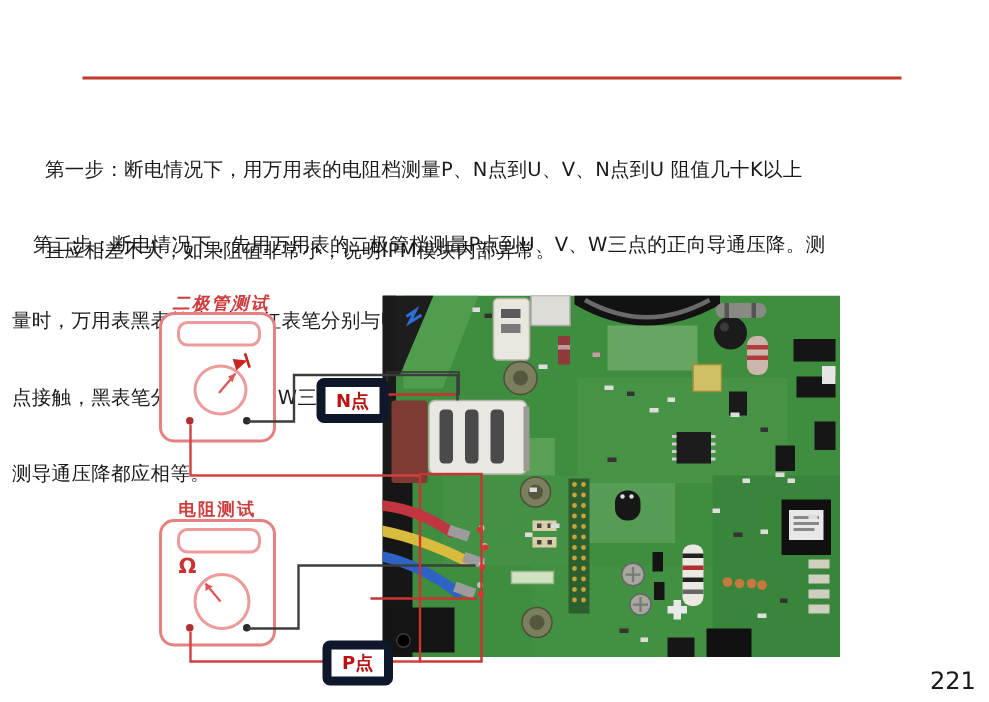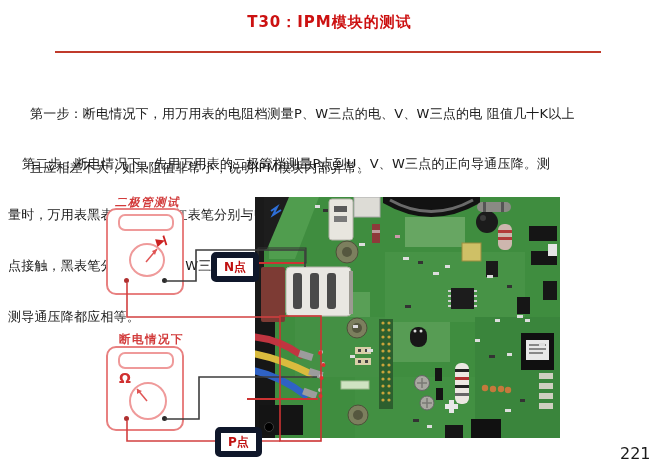--- a/index.html
+++ b/index.html
@@ -42,43 +42,42 @@
   .pbox{left:215px;top:387px;margin-top:40px;}
 
   .photo{position:absolute;left:255px;top:197px;width:305px;height:241px;z-index:1;}
   .overlay{position:absolute;left:0;top:0;width:659px;height:468px;z-index:5;pointer-events:none;}
 </style>
 </head>
 <body>
 
 <div class="page">
 
-  <div class="title">T30：IPM模块的测试</div>
   <div class="rule"></div>
 
   <div class="para p1">
-    <div>第一步：断电情况下，用万用表的电阻档测量P、W三点的电、V、W三点的电 阻值几十K以上</div>
+    <div>第一步：断电情况下，用万用表的电阻档测量P、N点到U、V、N点到U 阻值几十K以上</div>
     <div class="cont">且应相差不大，如果阻值非常小，说明IPM模块内部异常。</div>
   </div>
 
   <div class="para p2">
     <div class="first">第二步：断电情况下，先用万用表的二极管档测量P点到U、V、W三点的正向导通压降。测</div>
     <div>量时，万用表黑表笔接P点，红表笔分别与U、V、W三相分别接触；再用万用表红表笔与N</div>
     <div>点接触，黑表笔分别与U、V、W三相分别接触。测量其压降，正常值0.3～0.7V，且各次所</div>
     <div>测导通压降都应相等。</div>
   </div>
 
   <div class="meter-label lbl-diode">二极管测试</div>
   <div class="meter-body mb1"></div>
   <div class="meter-display md1"></div>
   <div class="meter-dial dial1"></div>
   <div class="probe-dot dot-red pd1l"></div>
   <div class="probe-dot dot-black pd1r"></div>
 
-  <div class="meter-label lbl-res">断电情况下</div>
+  <div class="meter-label lbl-res">电阻测试</div>
   <div class="meter-body mb2"></div>
   <div class="meter-display md2"></div>
   <div class="meter-dial dial2"></div>
   <div class="omega">Ω</div>
   <div class="probe-dot dot-red pd2l"></div>
   <div class="probe-dot dot-black pd2r"></div>
 
   <div class="point-box nbox">N点</div>
   <div class="point-box pbox">P点</div>
 

